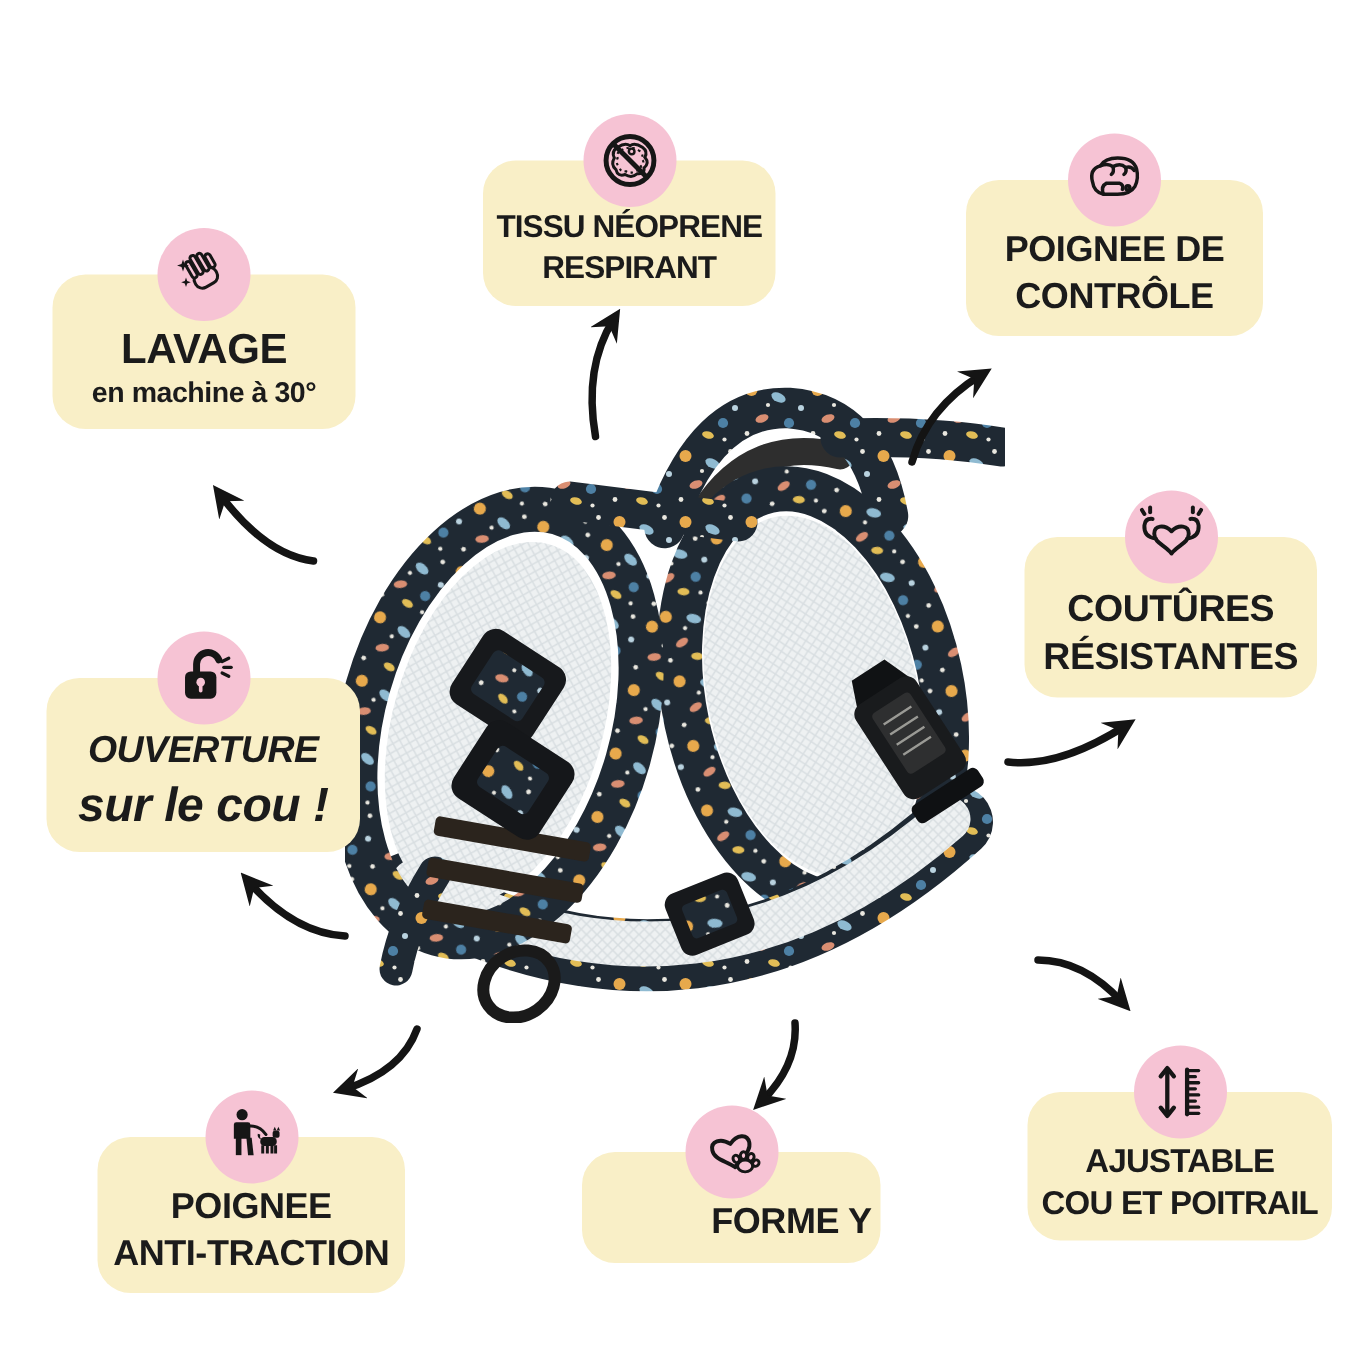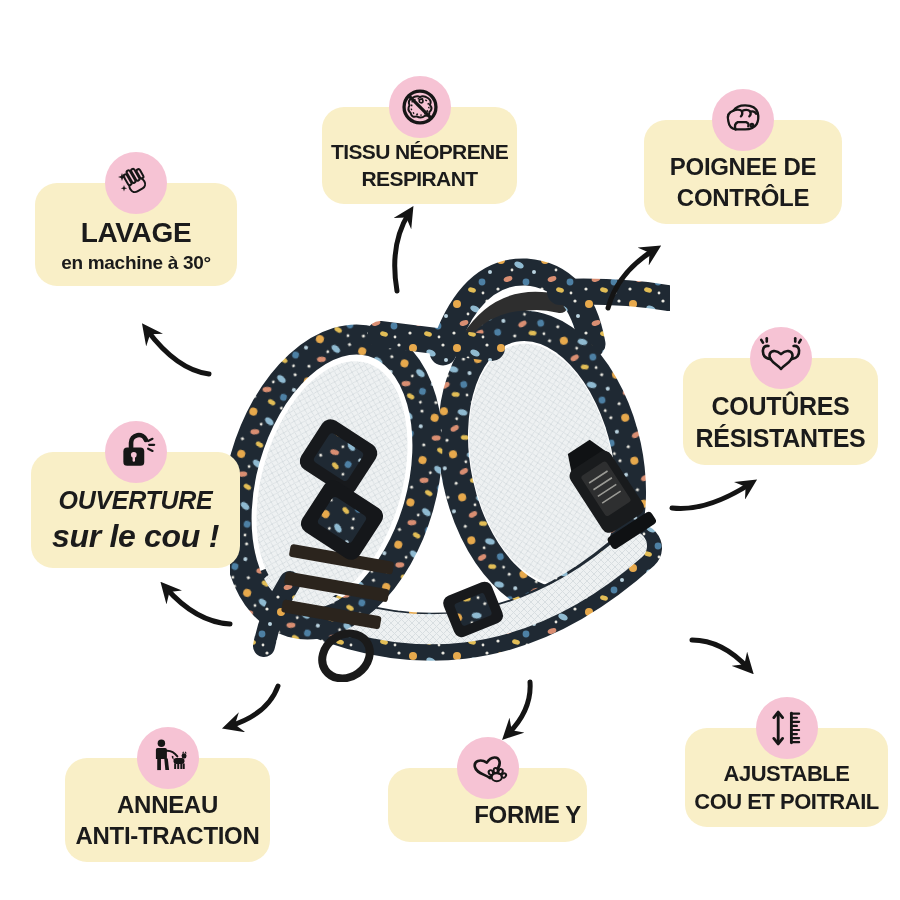--- a/index.html
+++ b/index.html
@@ -258,21 +258,21 @@
             <path d="M15,-4 l1,-2.2 1,2.2 z"></path>
           <path d="M5.5,1.5 q-2.5,-1 -2,-3.5 l1.5,0.5 q-0.5,1.5 0.5,3 z"></path>
           <rect x="5.6" y="5" width="1.8" height="5"></rect>
           <rect x="8.4" y="5" width="1.8" height="5"></rect>
           <rect x="11.2" y="5" width="1.8" height="5"></rect>
           <rect x="13.4" y="5" width="1.8" height="5"></rect>
         </g>
       </svg>
     </div>
     <div class="box">
-      <div class="l1">ANNEAU</div>
+      <div class="l1">POIGNEE</div>
       <div class="l2">ANTI-TRACTION</div>
     </div>
   </div>
 
   <div class="feature f-forme">
     <div class="icon-circle">
       <svg width="46" height="46" viewBox="-21 -21 42 42">
         <g transform="rotate(-12)">
           <path d="M0,9.5 C-4.5,4.5 -11.5,2.5 -11.5,-3.5 C-11.5,-9 -5,-10 0,-5 C5,-10 11.5,-9 11.5,-3.5 C11.5,2.5 4.5,4.5 0,9.5 Z" fill="none" stroke="#161616" stroke-width="2.4" stroke-linejoin="round"></path>
         </g>

